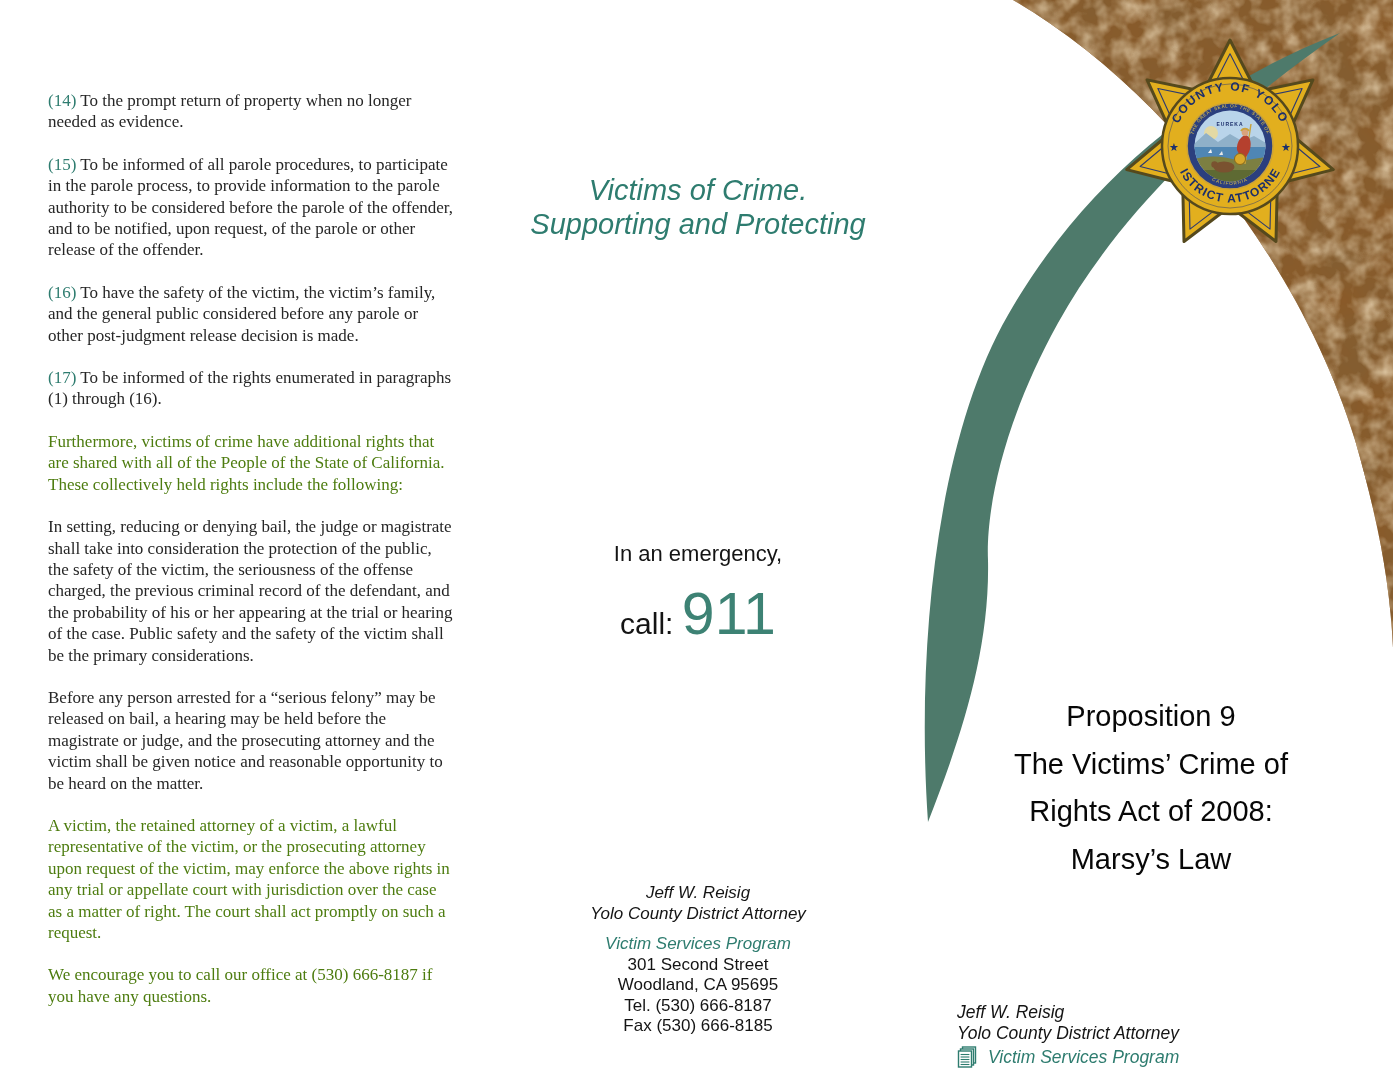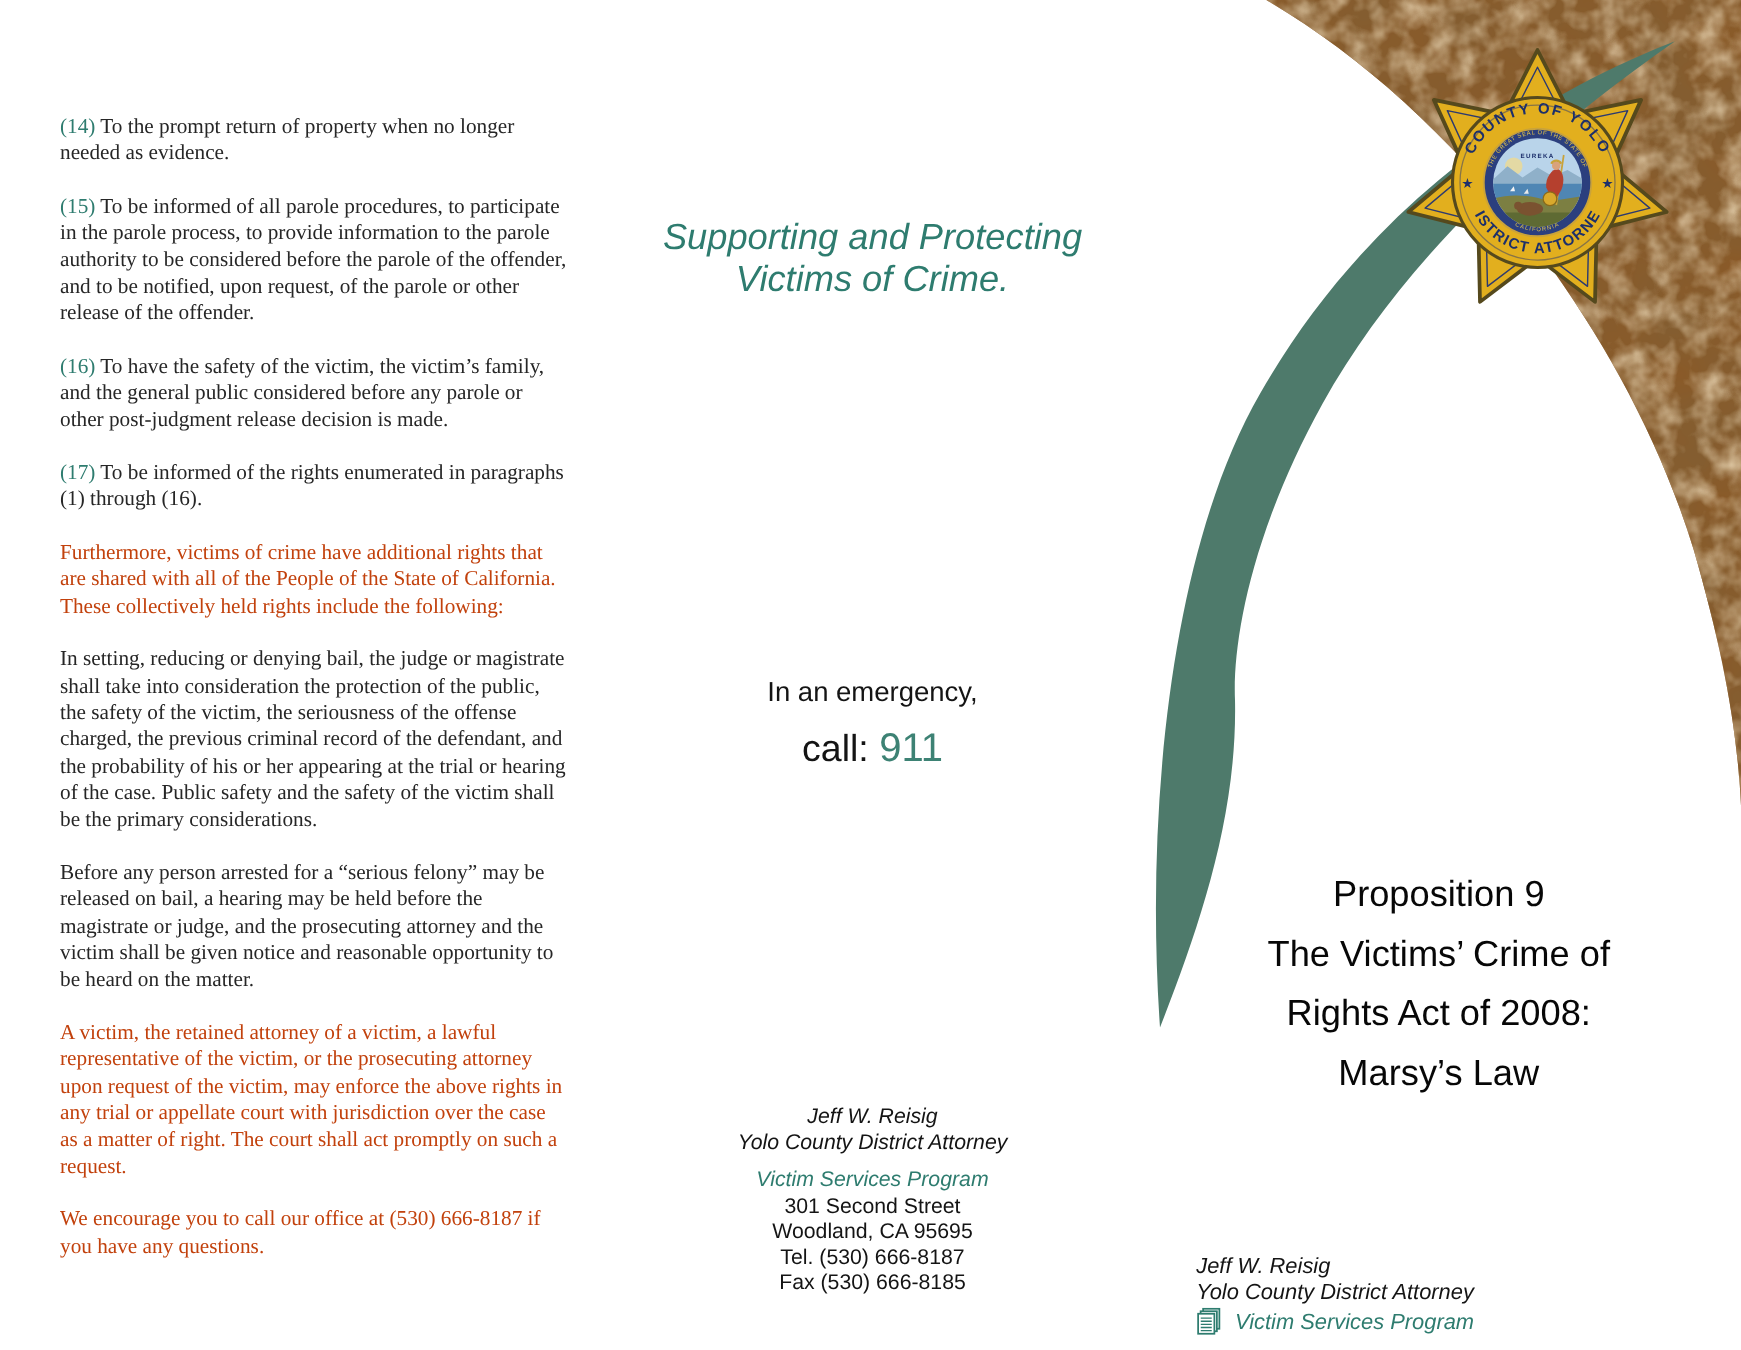--- a/index.html
+++ b/index.html
@@ -5,30 +5,30 @@
   html,body{margin:0;padding:0;background:#ffffff;}
   #page{position:relative;width:1393px;height:1080px;background:#ffffff;overflow:hidden;
         font-family:"Liberation Sans",sans-serif;}
   #bg{position:absolute;left:0;top:0;z-index:0;}
   .layer{position:absolute;z-index:2;margin-top:40px;}
 
   
   #left-panel{left:48px;top:50px;width:406px;
     font-family:"Liberation Serif",serif;font-size:17px;line-height:21.4px;color:#262626;}
   #left-panel p{margin:0 0 21px 0;}
-  #left-panel p.teal{color:#c2410c;}
+  #left-panel p.teal{color:#4d7c0f;}
   #left-panel .lead{color:#2e7c6f;}
 
   
   #tagline{left:480px;top:133px;width:436px;text-align:center;
     font-style:italic;font-size:29px;line-height:34px;color:#2e7c6f;}
   #emergency{left:480px;top:497px;width:436px;text-align:center;color:#141414;}
   #emergency .line1{font-size:22px;line-height:34px;}
   #emergency .line2{margin-top:9px;font-size:30px;}
-  #emergency .number{font-size:32px;color:#3d8274;}
+  #emergency .number{font-size:59px;color:#3d8274;}
   #center-contact{left:480px;top:843px;width:436px;text-align:center;
     font-size:17px;line-height:20.5px;color:#141414;}
   #center-contact .ital{font-style:italic;}
   #center-contact .program{font-style:italic;color:#2e7c6f;margin-top:10px;}
 
   
   #main-title{left:930px;top:653px;width:442px;text-align:center;
     font-size:29px;line-height:47.5px;color:#070707;}
   #right-contact{left:957px;top:962px;width:330px;
     font-style:italic;font-size:17.5px;line-height:21px;color:#141414;}
@@ -127,22 +127,22 @@
       <p><span class="lead">(16) </span>To have the safety of the victim, the victim’s family, and the general public considered before any parole or other post-judgment release decision is made.</p>
       <p><span class="lead">(17) </span>To be informed of the rights enumerated in paragraphs (1) through (16).</p>
       <p class="teal">Furthermore, victims of crime have additional rights that are shared with all of the People of the State of California. These collectively held rights include the following:</p>
       <p>In setting, reducing or denying bail, the judge or magistrate shall take into consideration the protection of the public, the safety of the victim, the seriousness of the offense charged, the previous criminal record of the defendant, and the probability of his or her appearing at the trial or hearing of the case. Public safety and the safety of the victim shall be the primary considerations.</p>
       <p>Before any person arrested for a “serious felony” may be released on bail, a hearing may be held before the magistrate or judge, and the prosecuting attorney and the victim shall be given notice and reasonable opportunity to be heard on the matter.</p>
       <p class="teal">A victim, the retained attorney of a victim, a lawful representative of the victim, or the prosecuting attorney upon request of the victim, may enforce the above rights in any trial or appellate court with jurisdiction over the case as a matter of right. The court shall act promptly on such a request.</p>
       <p class="teal">We encourage you to call our office at (530) 666-8187 if you have any questions.</p>
     </div>
 
   <div class="layer" id="tagline">
+    <div>Victims of Crime.</div>
     <div>Supporting and Protecting</div>
-    <div>Victims of Crime.</div>
   </div>
 
   <div class="layer" id="emergency">
     <div class="line1">In an emergency,</div>
     <div class="line2">
       <span>call:</span>
       <span class="number">911</span>
     </div>
   </div>
 

